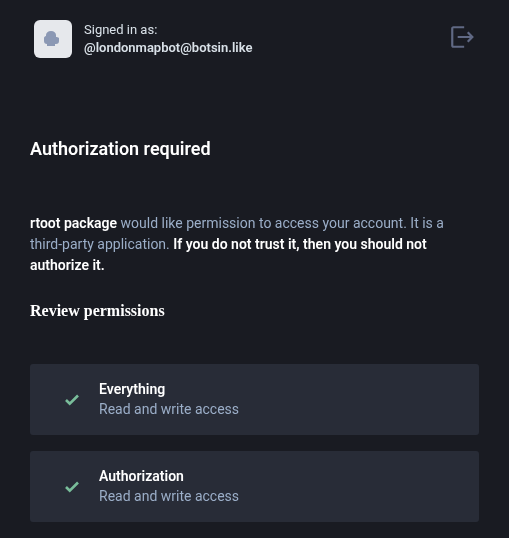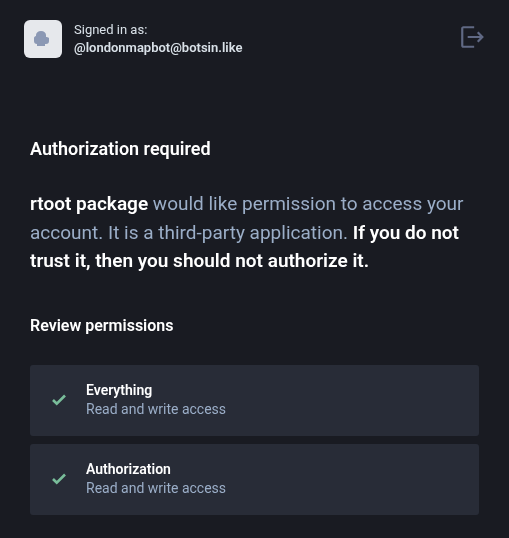--- a/index.html
+++ b/index.html
@@ -15,21 +15,21 @@
       color: #9baec8;
       overflow: hidden;
     }
     .container {
       padding: 0 30px;
     }
     .header {
       display: flex;
       align-items: center;
       justify-content: space-between;
-      padding: 20px 24px;
+      padding: 20px 34px;
     }
     .user-info {
       display: flex;
       align-items: center;
       gap: 12px;
     }
     .avatar {
       width: 38px;
       height: 38px;
       background-color: #e6e8ec;
@@ -53,47 +53,48 @@
     }
     .signout-icon {
       color: #606984;
       cursor: pointer;
     }
     h2.auth-required {
       color: #ffffff;
       font-size: 18px;
       font-weight: 600;
       margin-top: 60px;
-      margin-bottom: 31px;
+      margin-bottom: 54px;
     }
     .description {
-      font-size: 19px;
+      font-size: 14px;
       line-height: 1.5;
       color: #9baec8;
-      margin-bottom: 40px;
+      margin-bottom: 26px;
     }
     .description .app-name {
       color: #ffffff;
       font-weight: 600;
     }
     .description .warning {
       color: #ffffff;
       font-weight: 600;
     }
     h3.review-title {
       color: #ffffff;
       font-size: 16px;
       font-weight: 600;
-      margin-bottom: 30px;
+      margin-bottom: 44px;
+      font-family: Liberation Serif, serif;
     }
     .permission-item {
       background-color: #282c37;
       border-radius: 3px;
-      padding: 16px 20px;
-      margin-bottom: 8px;
+      padding: 16px 33px;
+      margin-bottom: 16px;
       display: flex;
       align-items: center;
       gap: 18px;
     }
     .check-icon {
       color: #79bd9a;
     }
     .permission-text {
       display: flex;
       flex-direction: column;

